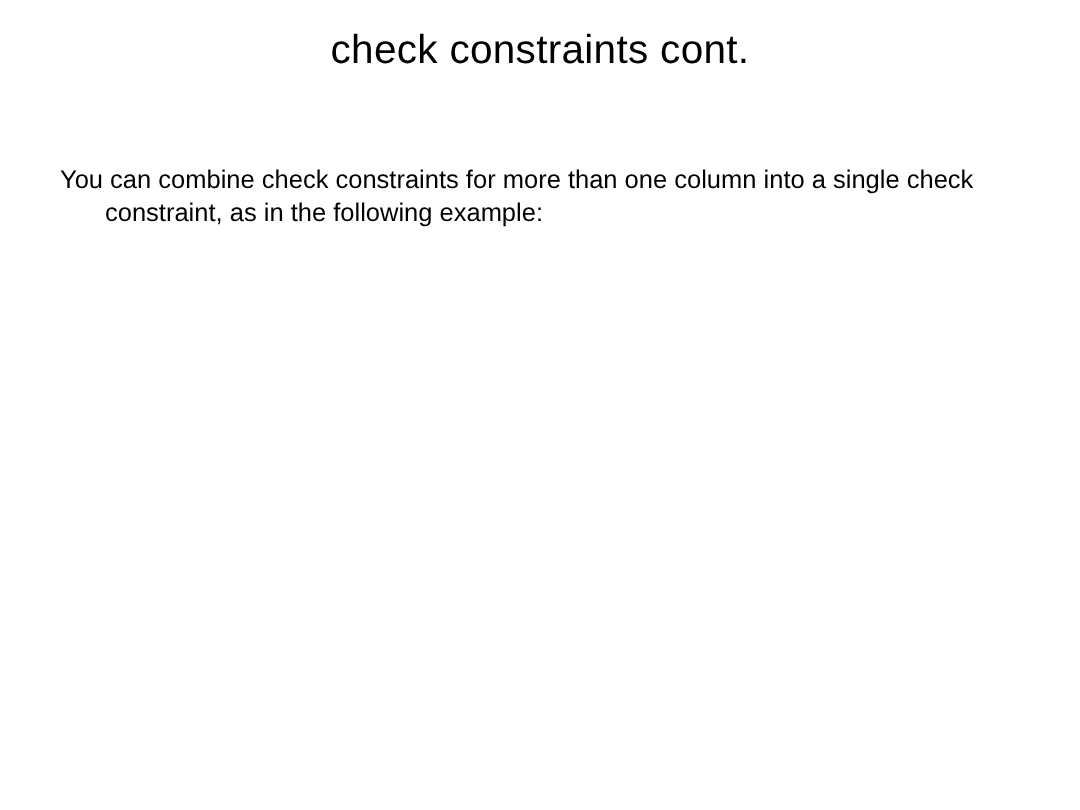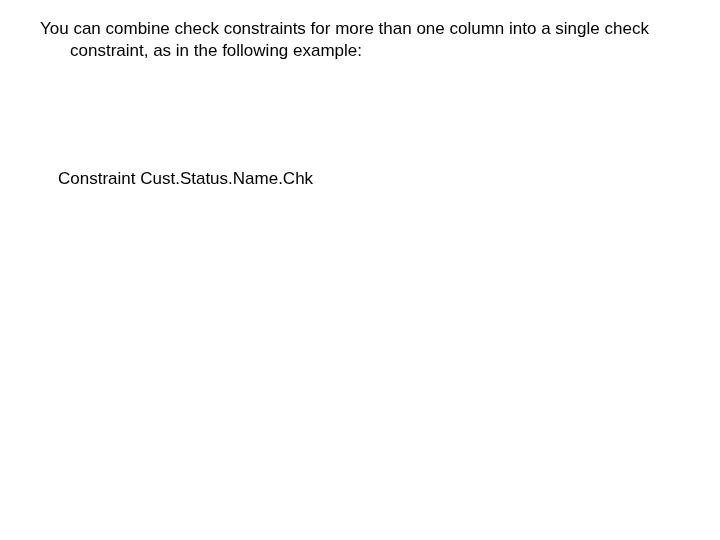--- a/index.html
+++ b/index.html
@@ -23,34 +23,34 @@
     .title {
       text-align: center;
       font-size: 27px;
       font-weight: normal;
       margin-bottom: 60px;
       letter-spacing: 0.2px;
     }
     .body-text {
       font-size: 17px;
       line-height: 1.3;
-      margin-bottom: 60px;
+      margin-bottom: 28px;
       padding-left: 0px;
       text-indent: -30px;
       margin-left: 30px;
     }
     .code-block {
       font-size: 17px;
       line-height: 1.35;
       padding-left: 18px;
       white-space: pre;
       font-family: Arial, Helvetica, sans-serif;
     }
   </style>
 </head>
 <body>
 
 <div class="slide">
+  <h1 class="title">check constraints cont.</h1>
   <p class="body-text">You can combine check constraints for more than one column into a single check constraint, as in the following example:</p>
   <div class="code-block">
-    <div>Constraint Cust.Status.Name.Chk</div>
   </div>
 </div>
 
 </body></html>

